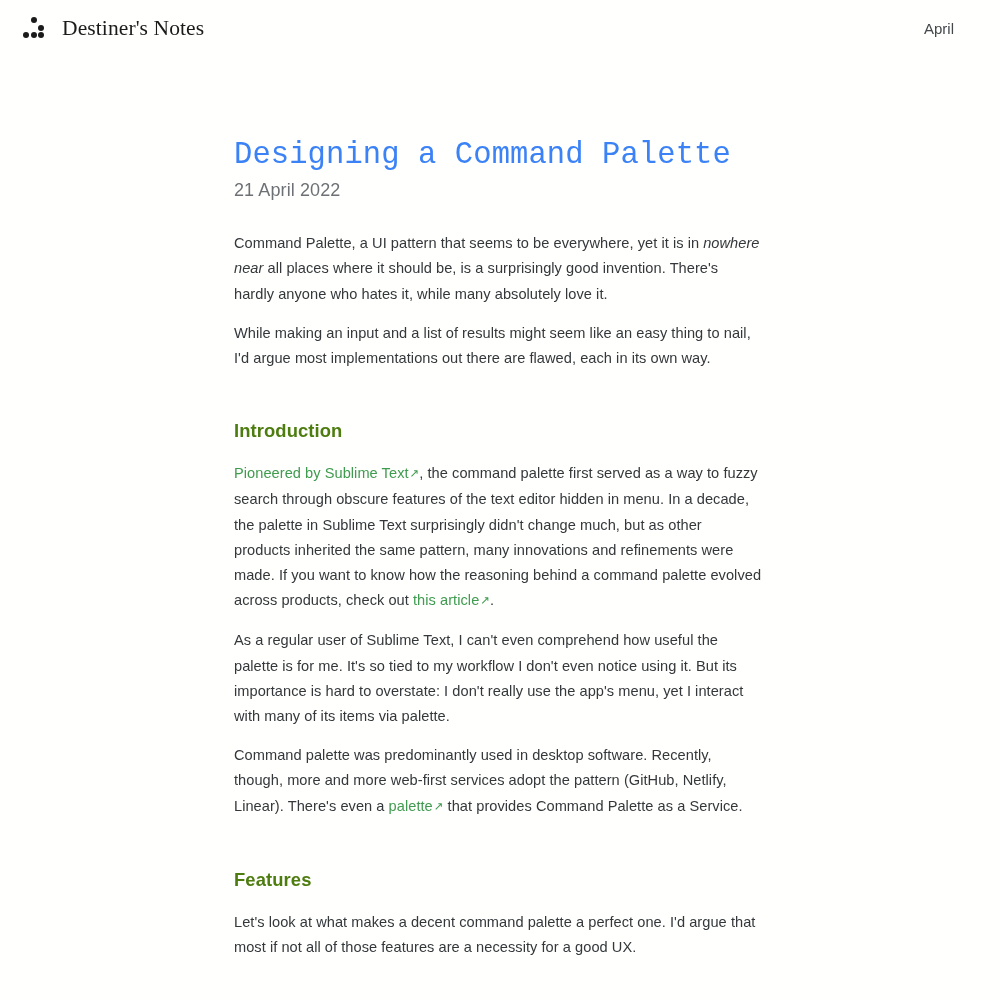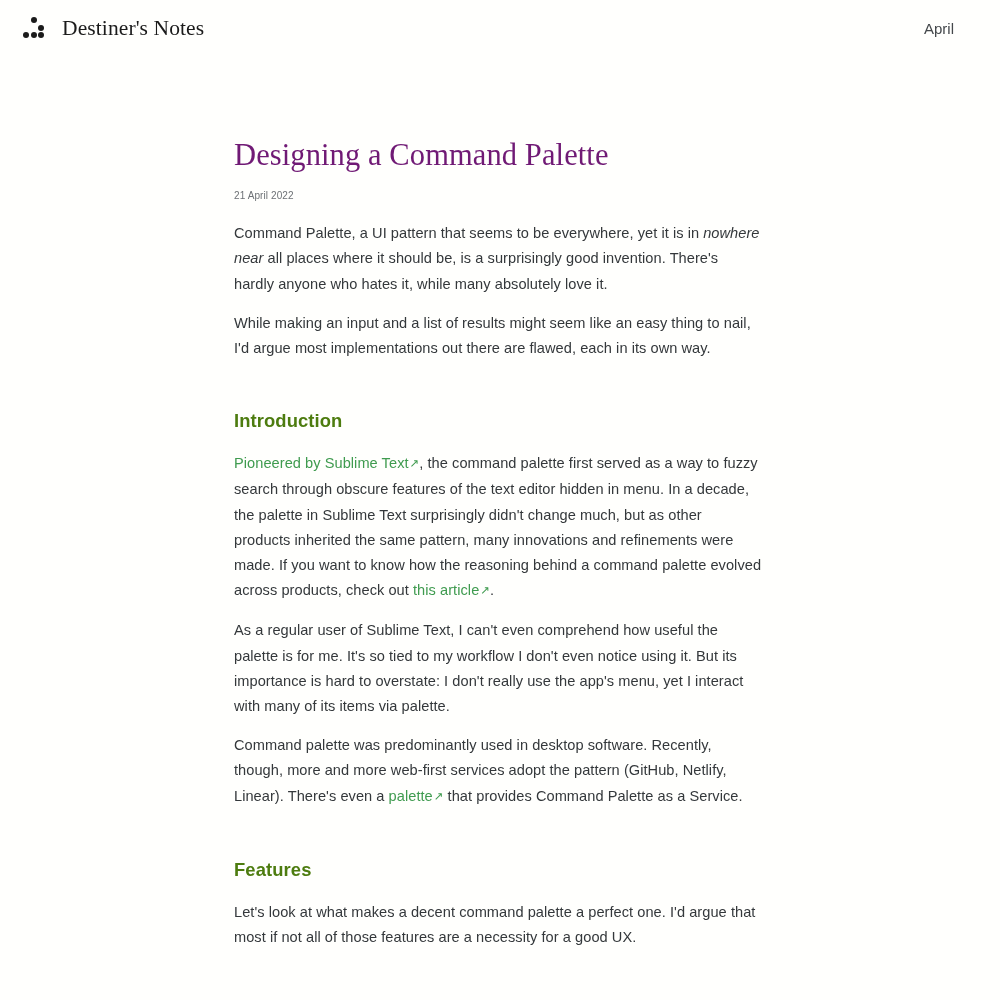--- a/index.html
+++ b/index.html
@@ -75,32 +75,32 @@
     text-decoration: none;
   }
 
   
   .article {
     width: 528px;
     margin: 0 0 0 234px;
     padding-top: 81px;
   }
   .post-title {
-    font-family: Liberation Serif, serif;
+    font-family: Liberation Mono, monospace;
     font-weight: 400;
     font-size: 30.5px;
     line-height: 1.22;
     letter-spacing: .1px;
-    margin: 0 0 16px 0;
-    color: #701a75;
+    margin: 0 0 6px 0;
+    color: #3b82f6;
   }
   .post-date {
-    font-size: 10px;
+    font-size: 18px;
     color: #6d7175;
-    margin: 0 0 20px 0;
+    margin: 0 0 30px 0;
     letter-spacing: .1px;
   }
 
   p.body {
     font-size: 14.6px;
     line-height: 25.2px;
     margin: 0 0 14px 0;
     color: #34383b;
     letter-spacing: .05px;
   }

